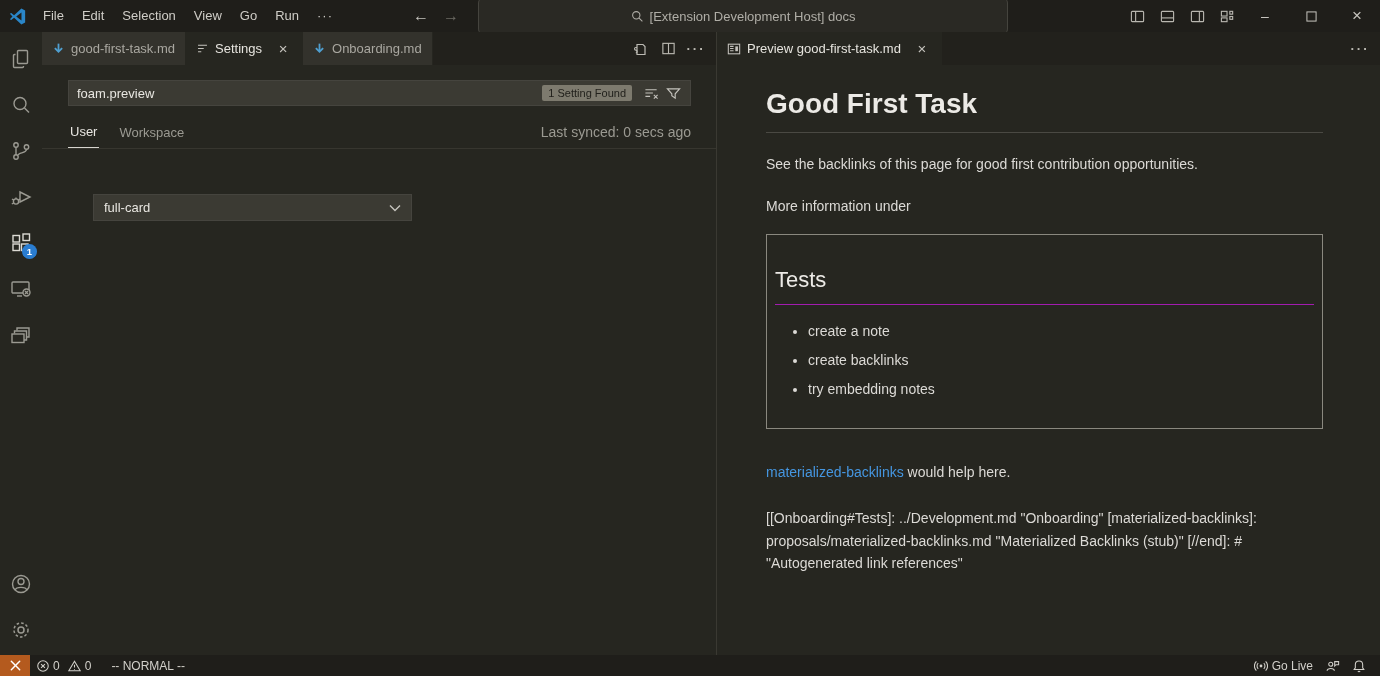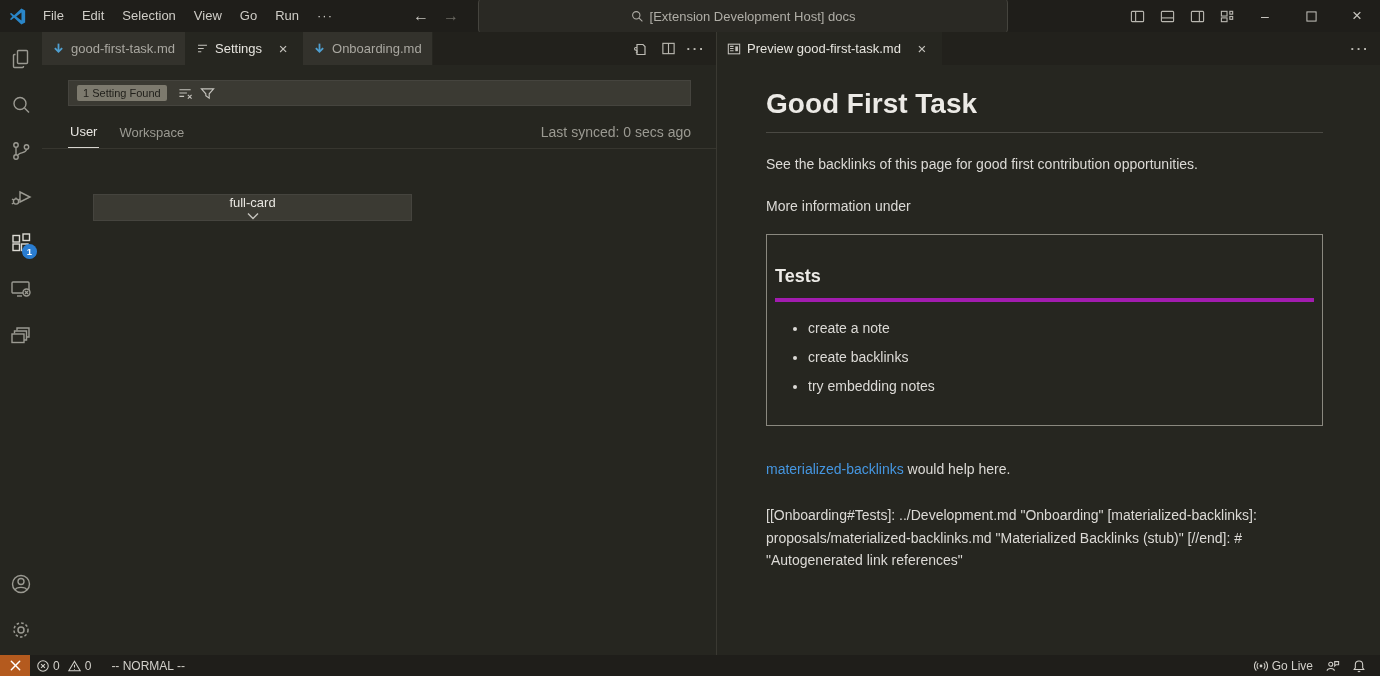--- a/index.html
+++ b/index.html
@@ -63,29 +63,29 @@
   .settings-header { margin-top:12px; display:flex; align-items:flex-end; padding:0 25px 0 26px;
       border-bottom:1px solid #37362f; }
   .scope-tab { padding:6px 2px 8px 2px; margin-right:18px; color:#9b9a92; }
   .scope-tab.active { color:#e8e6e1; border-bottom:1px solid #d7d5cf; }
   .last-synced { margin-left:auto; font-size:14px; color:#9b9a92; padding-bottom:8px; }
   .setting-item { margin:30px 25px 0 51px; }
   .setting-label { font-size:13px; }
   .setting-cat { color:#c6c4bc; font-weight:bold; }
   .setting-name { color:#e9e7e2; font-weight:bold; }
   .setting-select { margin-top:15px; width:319px; height:27px; background:#3b3a33; border:1px solid #45443e;
-      display:flex; align-items:center; justify-content:space-between; padding:0 10px; color:#e8e6e1;flex-direction:column; }
+      display:flex; align-items:center; justify-content:space-between; padding:0 10px; color:#e8e6e1; }
 
   
   .preview-scroll { flex:1; overflow:hidden; padding:18px 57px 0 49px; font-size:14px; color:#dcdad6; line-height:1.5; }
   .md-h1 { font-size:28px; font-weight:600; color:#eceae6; padding-bottom:7px; border-bottom:1px solid #4a4943; }
   .md-p1 { margin-top:21px; }
   .md-p2 { margin-top:21px; }
   .embed-card { margin-top:17px; border:1px solid #8a887f; padding:2px 8px 20px 8px; }
-  .embed-h2 { font-size:18px; font-weight:700; color:#eceae6; margin-top:26px; padding-bottom:8px; border-bottom:4px solid #a21caf; }
+  .embed-h2 { font-size:22px; font-weight:400; color:#eceae6; margin-top:26px; padding-bottom:8px; border-bottom:1px solid #a21caf; }
   .embed-card ul { margin-top:16px; padding-left:33px; }
   .embed-card li { margin-bottom:8px; }
   .md-link-p { margin-top:33px; }
   a.md-link { color:#4596e0; text-decoration:none; }
   .md-refs { margin-top:24px; line-height:1.62; }
 
   
   .statusbar { height:21px; flex:none; background:#1f1e1a; display:flex; align-items:center; font-size:12px; color:#d2d0ca; }
   .remote-ind { width:30px; height:21px; background:#b45a1e; color:#fff; display:flex; align-items:center; justify-content:center; flex:none; }
   .sb-item { display:flex; align-items:center; gap:4px; padding:0 6px; height:21px; }
@@ -273,20 +273,21 @@
                 <line x1="8" y1="2.5" x2="8" y2="13.5"></line>
               </svg>
           </span>
           <span class="ta more-dots">···</span>
         </div>
       </div>
 
       <div class="settings-body">
         <div class="settings-search-row">
           <div class="settings-search">
+            <input value="foam.preview" style="">
             <span class="count-badge">1 Setting Found</span>
             <span class="search-action">
               <svg width="15" height="15" viewBox="0 0 16 16" fill="none" stroke="currentColor" stroke-width="1.2">
                   <path d="M1.5 4 h12 M1.5 7.5 h8 M1.5 11 h5"></path>
                   <path d="M10.5 9.5 l4 4 M14.5 9.5 l-4 4"></path>
                 </svg>
             </span>
             <span class="search-action">
               <svg width="15" height="15" viewBox="0 0 16 16" fill="none" stroke="currentColor" stroke-width="1.2">
                   <path d="M1.5 3 h13 L9.8 8.3 v4.7 l-3.6 -2.6 V8.3 Z"></path>

